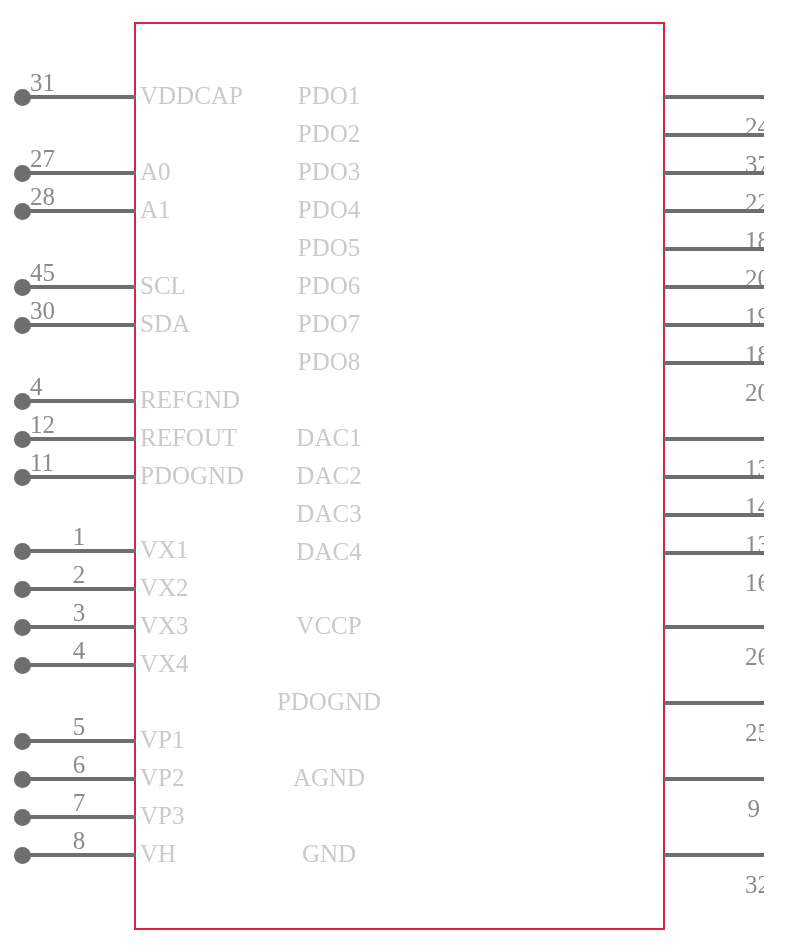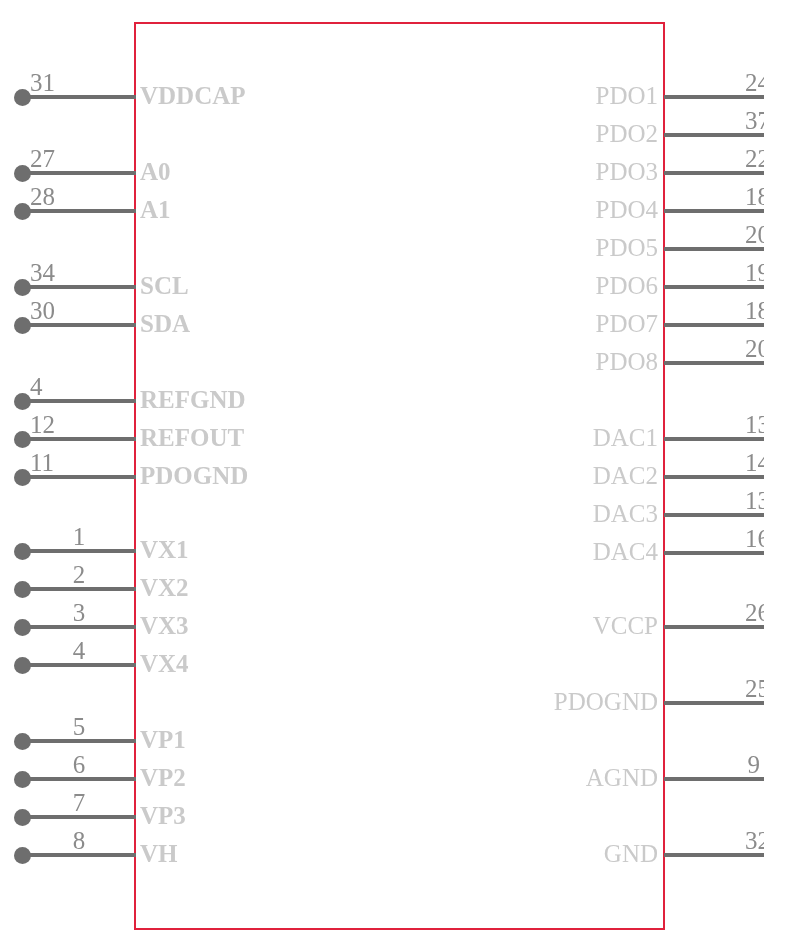--- a/index.html
+++ b/index.html
@@ -60,32 +60,32 @@
     position: absolute;
     font-size: 25px;
     line-height: 1;
     color: #cacaca;
     white-space: nowrap;
     top: -14px;
   }
   
   .pin.left .pin-dot  { left: 14px; }
   .pin.left .pin-line { left: 22px; width: 114px; }
-  .pin.left .pin-name { left: 140px; text-align: left; font-weight: bold; }
+  .pin.left .pin-name { left: 140px; text-align: left; }
   .pin.left .pin-number { left: 30px; }
   .pin.left.centered-num .pin-number {
     left: 22px;
     width: 114px;
     text-align: center;
   }
   
   .pin.right .pin-dot  { left: 769px; }
   .pin.right .pin-line { left: 664px; width: 114px; }
-  .pin.right .pin-name { left: 0px; width: 658px; text-align: right; }
-  .pin.right .pin-number { left: 664px; width: 106px; text-align: right; }
+  .pin.right .pin-name { left: 0px; width: 658px; text-align: center; }
+  .pin.right .pin-number { left: 664px; width: 106px; text-align: right; margin-top: 44px; }
   .pin.right.centered-num .pin-number {
     left: 664px;
     width: 96px;
     text-align: right;
   }
 </style>
 </head>
 <body>
 
 <div id="symbol-canvas">
@@ -107,21 +107,21 @@
       </div>
       <div class="pin left" style="top: 211px; left: 0px; width: 800px;">
         <div class="pin-dot"></div>
         <div class="pin-line"></div>
         <div class="pin-number">28</div>
         <div class="pin-name">A1</div>
       </div>
       <div class="pin left" style="top: 287px; left: 0px; width: 800px;">
         <div class="pin-dot"></div>
         <div class="pin-line"></div>
-        <div class="pin-number">34</div>
+        <div class="pin-number">45</div>
         <div class="pin-name">SCL</div>
       </div>
       <div class="pin left" style="top: 325px; left: 0px; width: 800px;">
         <div class="pin-dot"></div>
         <div class="pin-line"></div>
         <div class="pin-number">30</div>
         <div class="pin-name">SDA</div>
       </div>
       <div class="pin left" style="top: 401px; left: 0px; width: 800px;">
         <div class="pin-dot"></div>

